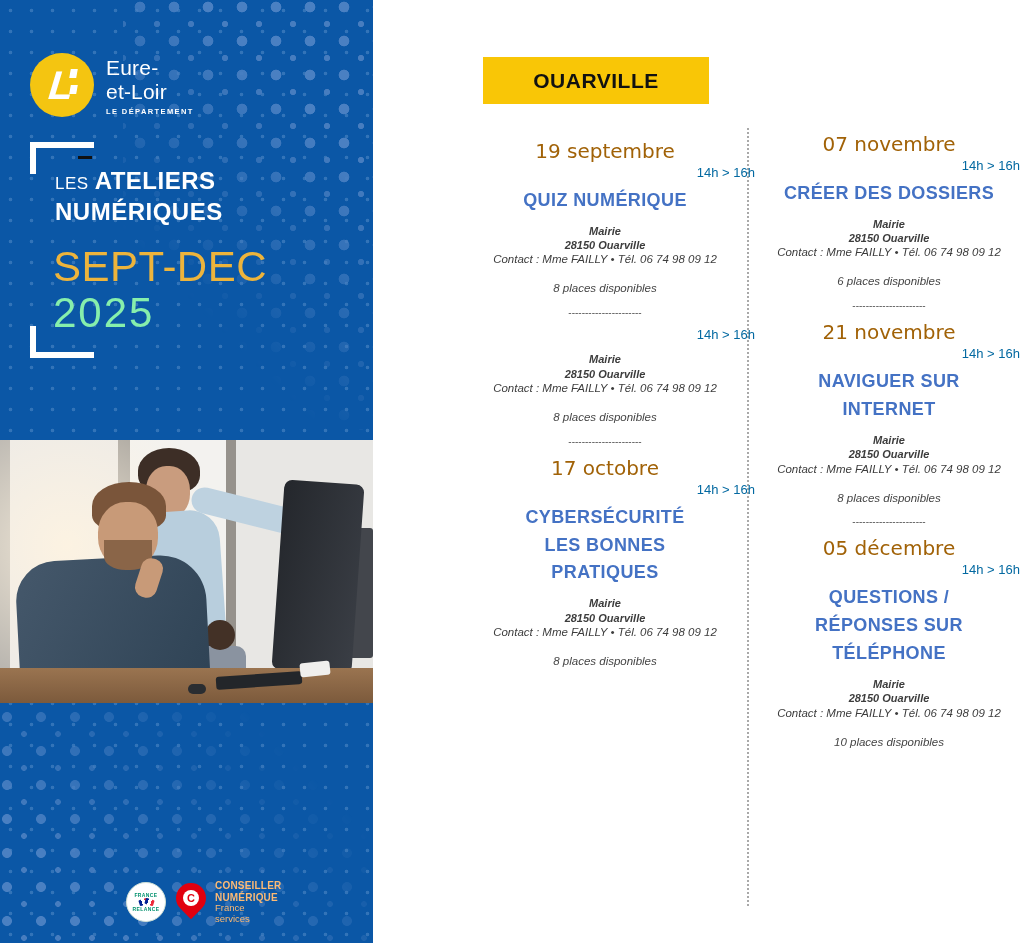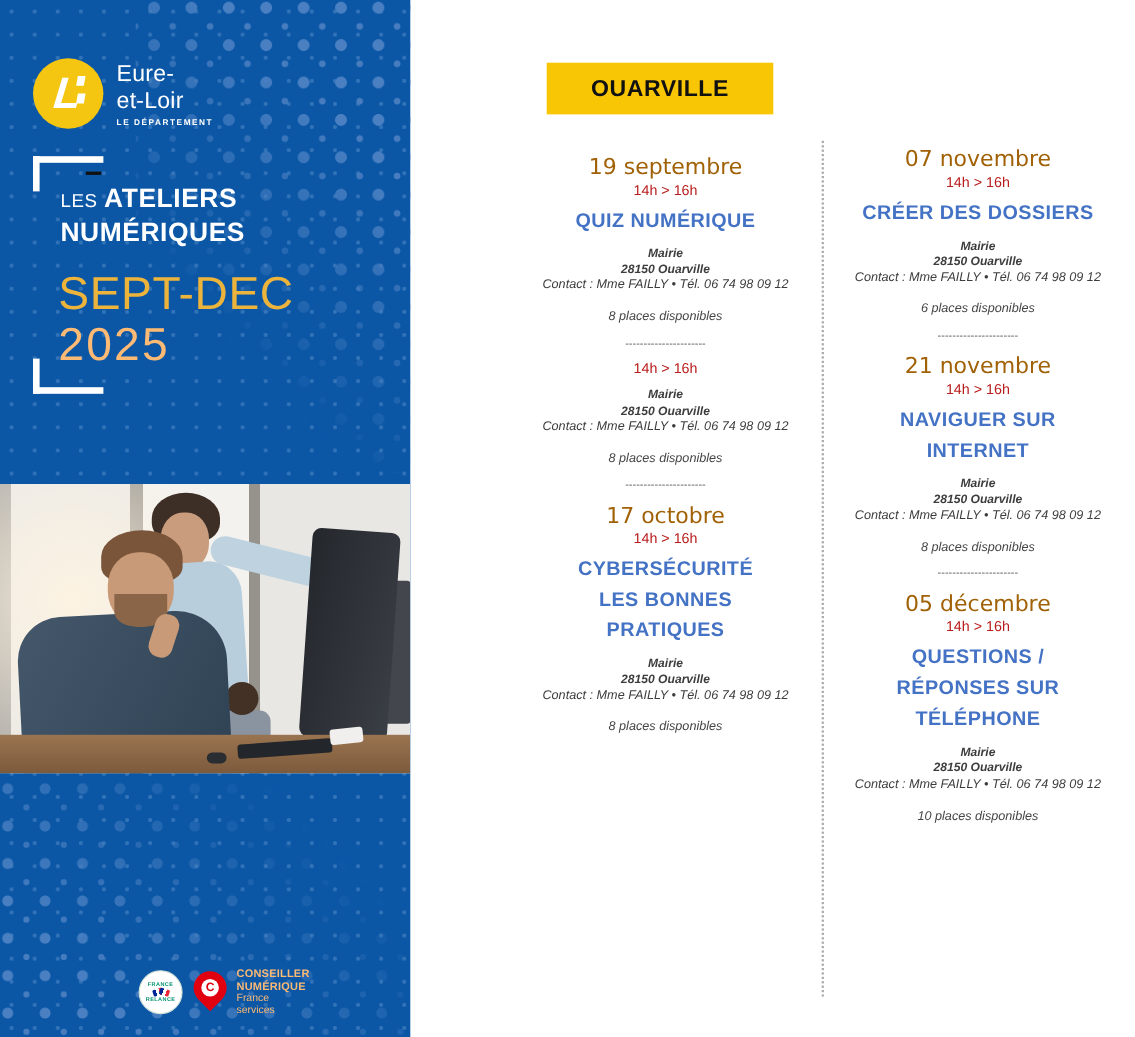--- a/index.html
+++ b/index.html
@@ -62,21 +62,21 @@
   .bracket-bottom{position:absolute;left:30px;top:326px;width:58px;height:26px;
     border-left:6px solid #fff;border-bottom:6px solid #fff;}
   .side-heading{position:absolute;left:55px;top:165px;color:#fff;white-space:nowrap;}
   .side-heading .l1{font-size:24px;line-height:1.3;}
   .side-heading .les{font-weight:400;font-size:17px;letter-spacing:.5px;margin-right:6px;}
   .side-heading .bold{font-weight:800;letter-spacing:.5px;}
   .side-heading .l2{font-size:24px;font-weight:800;letter-spacing:.5px;line-height:1.3;}
   .side-period{position:absolute;left:53px;top:243px;font-size:42px;font-weight:400;
     color:#EDB43C;letter-spacing:.5px;}
   .side-year{position:absolute;left:53px;top:289px;font-size:42px;font-weight:400;
-    color:#fdba74;letter-spacing:2px;}
+    color:#86efac;letter-spacing:2px;}
 
   
   .photo{
     position:absolute;left:0;top:440px;width:373px;height:263px;overflow:hidden;
     background:
       linear-gradient(90deg,#b3b0ab 0 10px,#eceae7 10px 118px,#a39f99 118px 130px,
                       #f3f2ef 130px 226px,#96928c 226px 236px,#e8e7e4 236px 373px);
   }
   .photo *{position:absolute;}
   .ph-glow{left:0;top:0;width:373px;height:263px;
@@ -121,34 +121,34 @@
     transform:rotate(-45deg);margin-left:10px;margin-top:-8px;position:relative;}
   .cn-pin-inner{position:absolute;left:7px;top:7px;width:16px;height:16px;background:#fff;border-radius:50%;
     transform:rotate(45deg);display:flex;align-items:center;justify-content:center;
     font-weight:800;font-size:11px;color:#E1000F;}
   .cn-text{margin-left:9px;color:#fdba74;line-height:1.15;}
   .cn-text .b{font-size:10px;font-weight:800;letter-spacing:.2px;}
   .cn-text .r{font-size:9.5px;font-weight:400;}
 
   
   .city-banner{
-    position:absolute;left:497px;top:57px;width:206px;height:47px;background:#F9C606;
+    position:absolute;left:483px;top:57px;width:226px;height:47px;background:#F9C606;
     display:flex;align-items:center;justify-content:center;
     font-size:21px;font-weight:800;color:#111;letter-spacing:.5px;
   }
   .v-divider{position:absolute;left:747px;top:128px;height:778px;width:0;
     border-left:2px dotted #a9a9a9;}
 
   .col{position:absolute;text-align:center;color:#3D3D3D;}
   .col-left{left:455px;top:140px;width:300px;}
   .col-right{left:758px;top:133px;width:262px;}
 
   .entry{margin:0 0 10px 0;}
   .e-date{font-size:20px;color:#a16207;line-height:1.15;font-family:"DejaVu Sans",sans-serif;}
-  .e-time{font-size:13px;color:#b91c1c;margin-top:3px;line-height:1.15;}
+  .e-time{font-size:13px;color:#0369a1;margin-top:3px;line-height:1.15;text-align:right;}
   .e-title{font-size:18px;font-weight:800;color:#4472C4;letter-spacing:.4px;
     margin-top:6px;line-height:1.55;}
   .e-venue{font-size:11px;font-weight:700;font-style:italic;color:#3d3d3d;margin-top:9px;line-height:1.3;}
   .e-address{font-size:11px;font-weight:700;font-style:italic;color:#3d3d3d;line-height:1.3;}
   .e-contact{font-size:11.5px;font-style:italic;color:#3d3d3d;line-height:1.3;}
   .e-places{font-size:11.5px;font-style:italic;color:#454545;margin-top:14px;line-height:1.3;}
   .entry-sep{font-size:10px;color:#595959;letter-spacing:0;margin:12px 0 10px 0;line-height:1;}
 </style>
 </head>
 <body>

